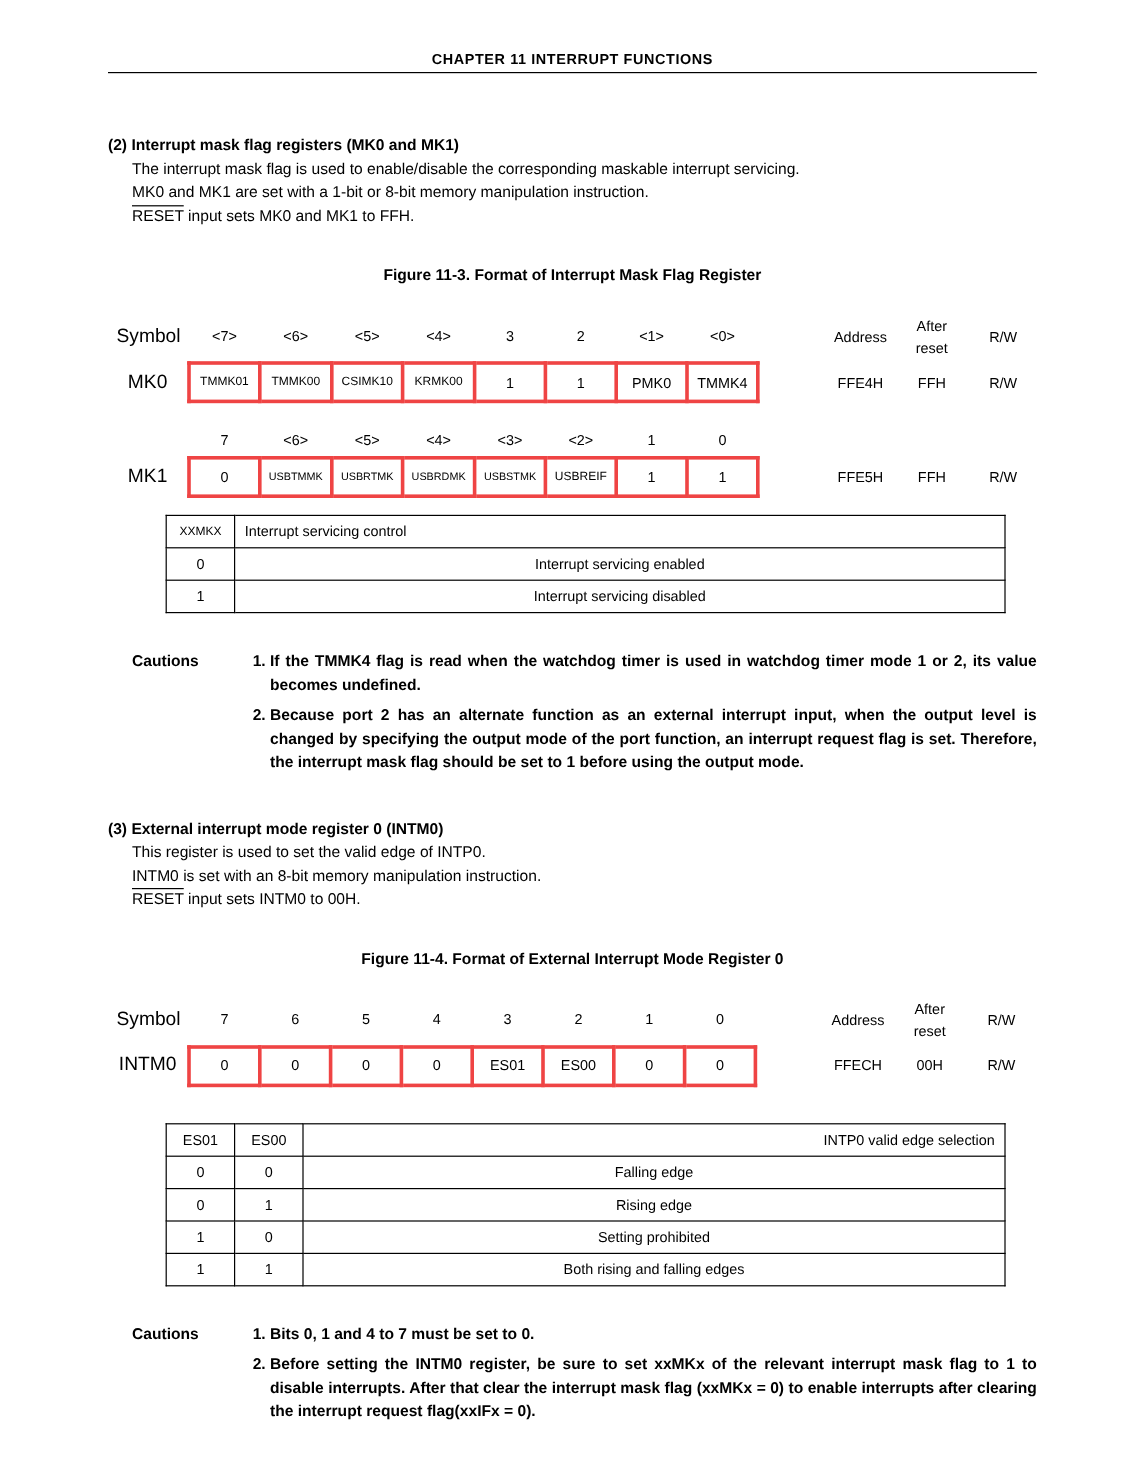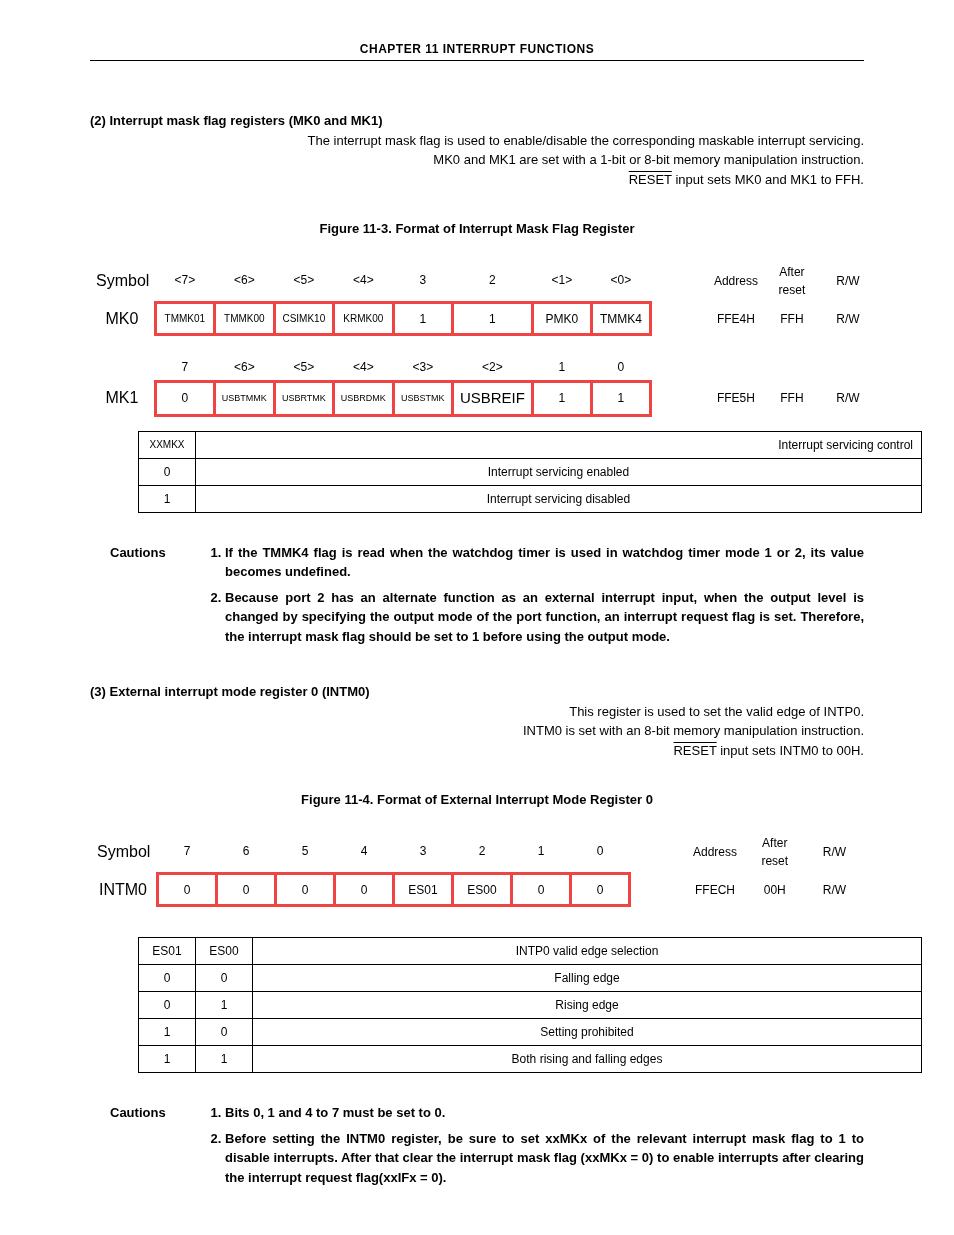--- a/index.html
+++ b/index.html
@@ -21,21 +21,20 @@
     border-bottom: 1px solid #000000;
     padding-bottom: 2px;
     margin-bottom: 50px;
   }
   .section-title {
     font-weight: bold;
     margin-top: 24px;
   }
   .indent1 {
     margin-left: 20px;
-    text-align: right;
   }
   .figure-title {
     font-weight: bold;
     text-align: center;
     margin: 30px 0 20px 0;
   }
   .overline {
     text-decoration: overline;
   }
   table.register {
@@ -47,21 +46,21 @@
     text-align: center;
     padding: 4px 6px;
     min-width: 44px;
   }
   .boxed {
     border: 3px solid #ef4444;
   }
   table.lookup {
     border-collapse: collapse;
     font-size: 12px;
-    width: 784px;
+    width: 700px;
     margin-left: 48px;
     margin-top: 14px;
   }
   table.lookup td, table.lookup th {
     border: 1px solid #000;
     padding: 4px 8px;
     text-align: center;
   }
   table.lookup td.c { text-align: center; width: 40px;}
   .cautions {
@@ -157,36 +156,36 @@
         <td></td>
         <td></td>
   </tr>
   <tr>
     <td class="symcol">MK1</td>
     <td class="boxed">0</td>
     <td class="boxed" style="font-size:9px;">USBTMMK</td>
     <td class="boxed" style="font-size:9px;">USBRTMK</td>
     <td class="boxed" style="font-size:9px;">USBRDMK</td>
     <td class="boxed" style="font-size:9px;">USBSTMK</td>
-    <td class="boxed" style="font-size:15px;">USBREIF</td>
+    <td class="boxed" style="font-size:10px;">USBREIF</td>
     <td class="boxed">1</td>
     <td class="boxed">1</td>
     <td></td>
     <td>FFE5H</td>
     <td>FFH</td>
     <td>R/W</td>
   </tr>
 </tbody>
   </table>
 
 <table class="lookup">
   <tbody>
       <tr>
     <td class="c" style="font-size:10px;">XXMKX</td>
-    <td style="text-align:right">Interrupt servicing control</td>
+    <td style="text-align:left">Interrupt servicing control</td>
   </tr>
   <tr>
     <td class="c">0</td>
     <td>Interrupt servicing enabled</td>
   </tr>
   <tr>
     <td class="c">1</td>
     <td>Interrupt servicing disabled</td>
   </tr>
 </tbody>
@@ -242,21 +241,21 @@
     <td>R/W</td>
   </tr>
 </tbody>
   </table>
 
 <table class="lookup" style="margin-top:30px;">
   <tbody>
       <tr>
     <td class="c">ES01</td>
     <td class="c">ES00</td>
-    <td style="text-align:center">INTP0 valid edge selection</td>
+    <td style="text-align:right">INTP0 valid edge selection</td>
   </tr>
   <tr>
     <td class="c">0</td>
     <td class="c">0</td>
     <td>Falling edge</td>
   </tr>
   <tr>
     <td class="c">0</td>
     <td class="c">1</td>
     <td>Rising edge</td>

